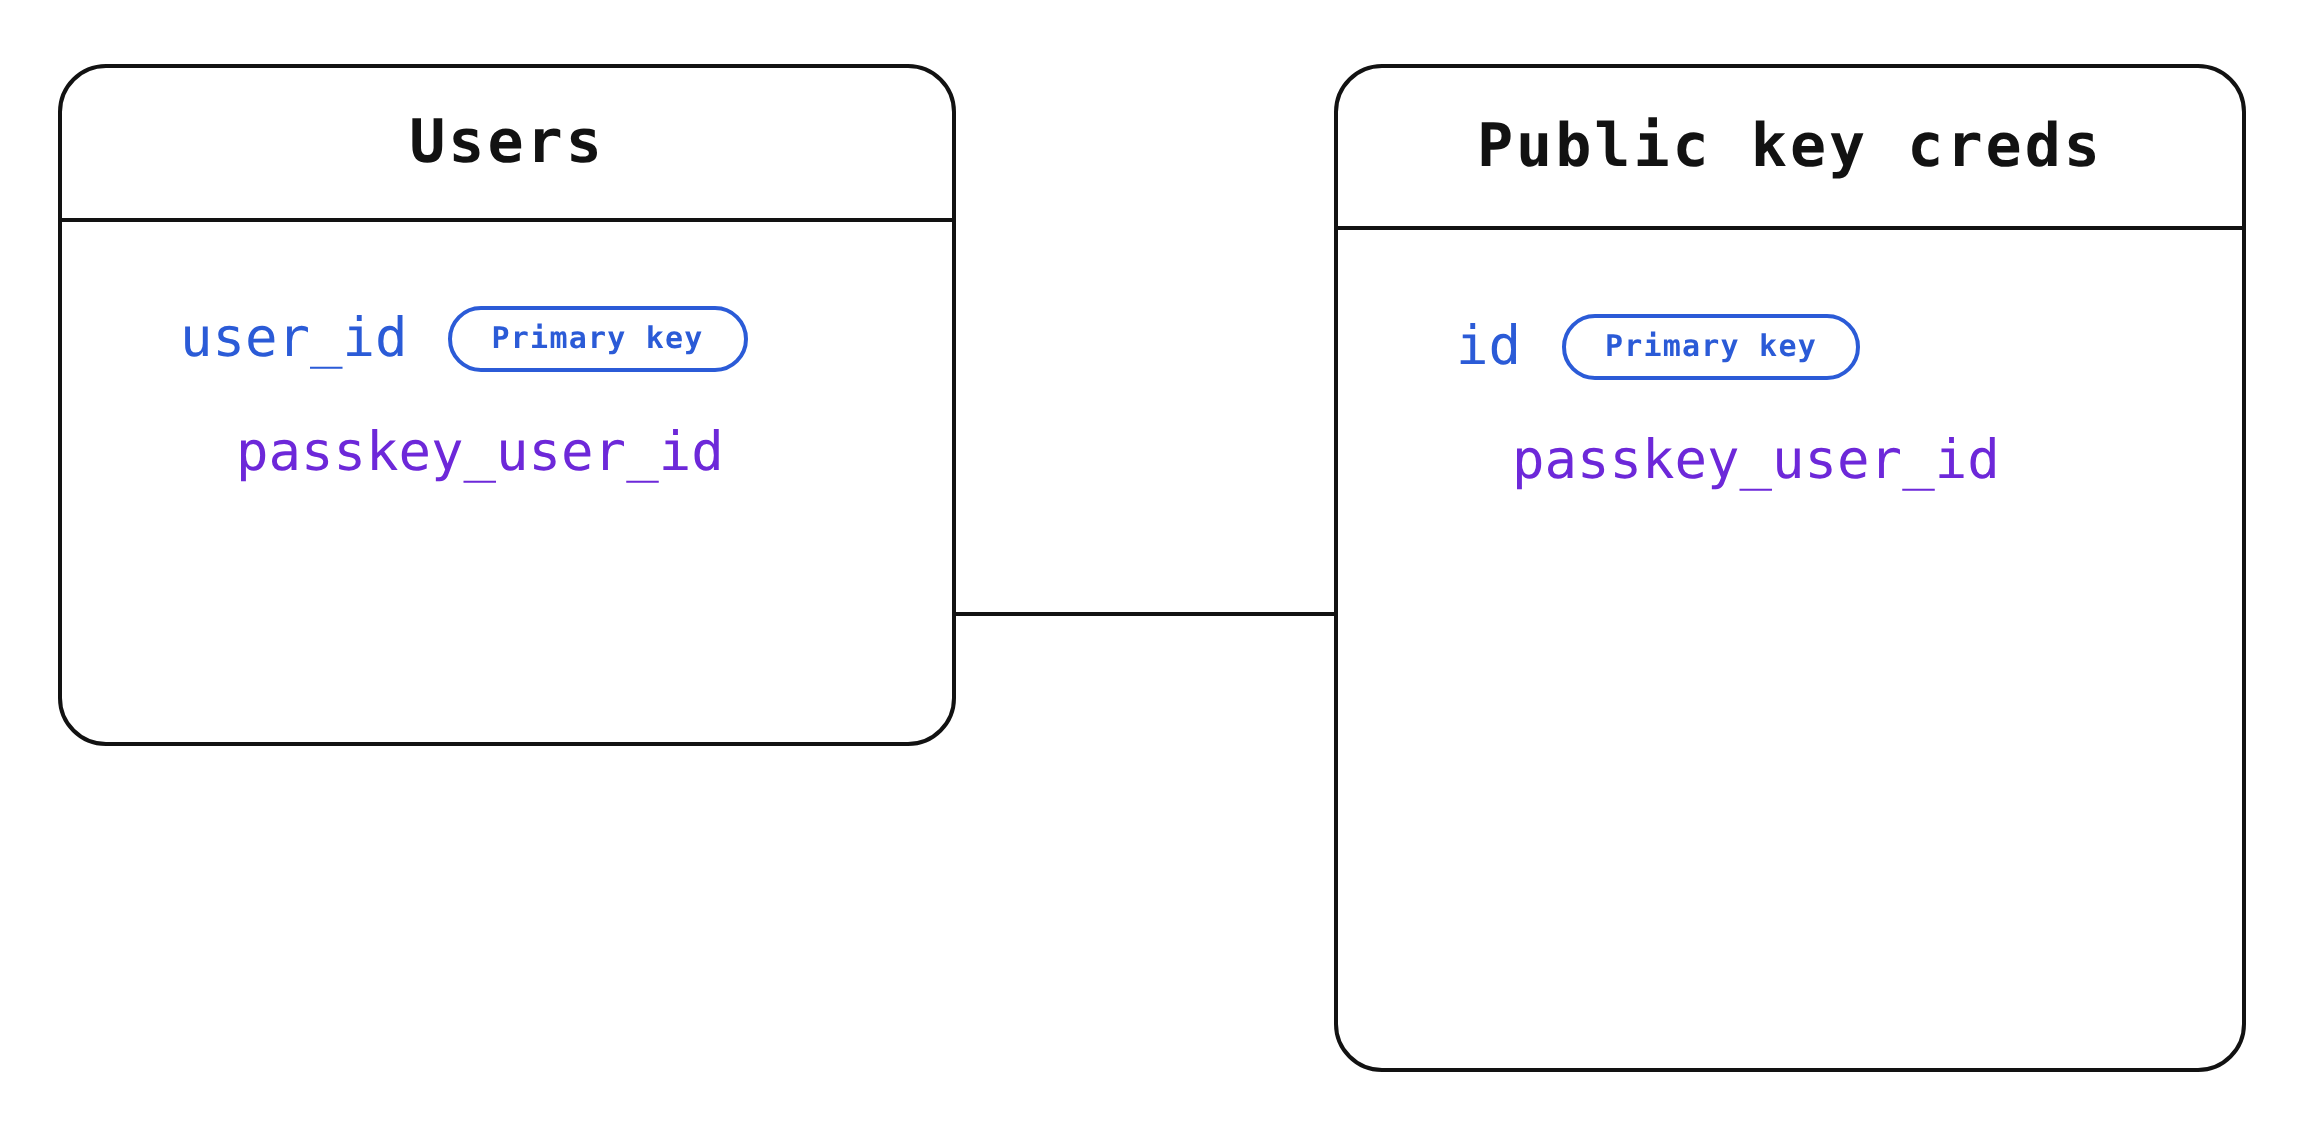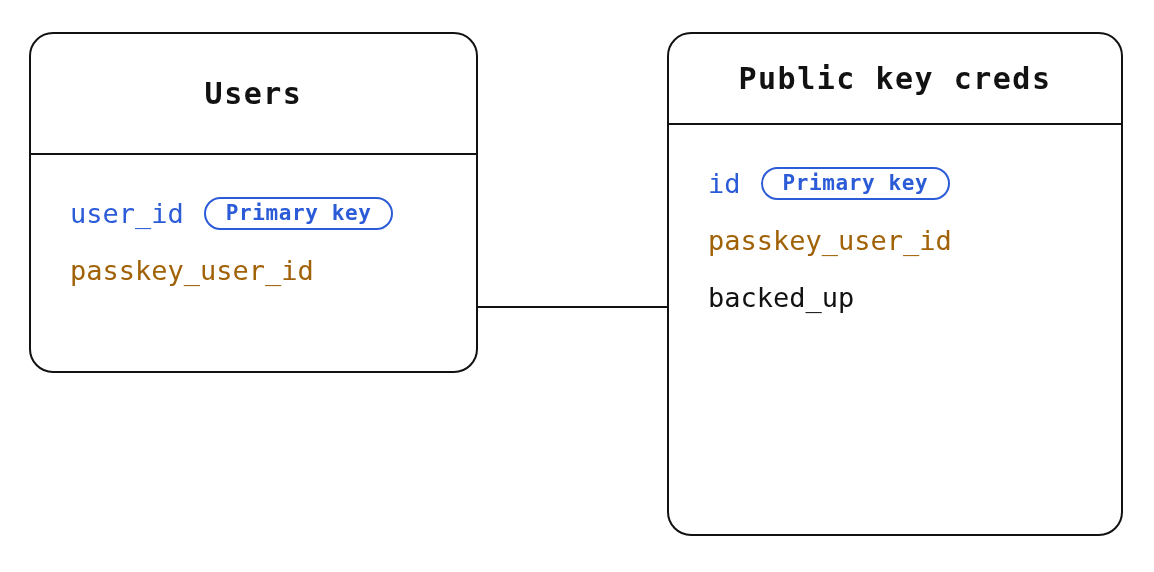--- a/index.html
+++ b/index.html
@@ -33,28 +33,28 @@
     position: absolute;
     box-sizing: border-box;
     background: #ffffff;
     border: 2px solid #121212;
     border-radius: 24px;
     z-index: 2;
   }
 
   .entity-header {
     box-sizing: border-box;
-    height: 121px;
+    height: 77px;
     display: flex;
     align-items: center;
     justify-content: center;
     border-bottom: 2px solid #121212;
   }
   .entity[data-card="pkc"] .entity-header {
-    height: 91px;
+    height: 81px;
   }
 
   .entity-title {
     font-family: "DejaVu Sans Mono", "Liberation Mono", monospace;
     font-size: 30px;
     font-weight: bold;
     letter-spacing: 1.5px;
     color: #121212;
     white-space: nowrap;
     line-height: 1;
@@ -72,35 +72,35 @@
     white-space: nowrap;
   }
 
   .field-name {
     font-family: "DejaVu Sans Mono", "Liberation Mono", monospace;
     font-size: 27px;
     font-weight: normal;
     line-height: 1;
     color: #121212;
   }
-  .field-row[data-role="pk"] .field-name { color: #2B5BD7; }
-  .field-row[data-role="fk"] .field-name { color: #a16207; }
+  .field-row[data-role="pk"] .field-name { color: #2B5BD7; margin-left: 20px; }
+  .field-row[data-role="fk"] .field-name { color: #6d28d9; margin-left: 48px; }
 
   .key-badge {
     margin-left: 20px;
     box-sizing: border-box;
     display: inline-flex;
     align-items: center;
     justify-content: center;
     height: 33px;
     padding: 0 20px;
     border: 2px solid #2B5BD7;
     border-radius: 17px;
     font-family: "DejaVu Sans Mono", "Liberation Mono", monospace;
-    font-size: 21px;
+    font-size: 15px;
     font-weight: bold;
     letter-spacing: 0.6px;
     color: #2B5BD7;
     line-height: 1;
     background: #ffffff;
   }
 </style>
 </head>
 <body>
 
@@ -127,18 +127,15 @@
         <div class="entity-title">Public key creds</div>
       </div>
       <div class="entity-body">
         <div class="field-row" data-role="pk">
           <span class="field-name">id</span>
           <span class="key-badge">Primary key</span>
         </div>
         <div class="field-row" data-role="fk">
           <span class="field-name">passkey_user_id</span>
         </div>
-        <div class="field-row" data-role="plain">
-          <span class="field-name">backed_up</span>
-        </div>
       </div>
     </div>
   </div>
 
 </body></html>

